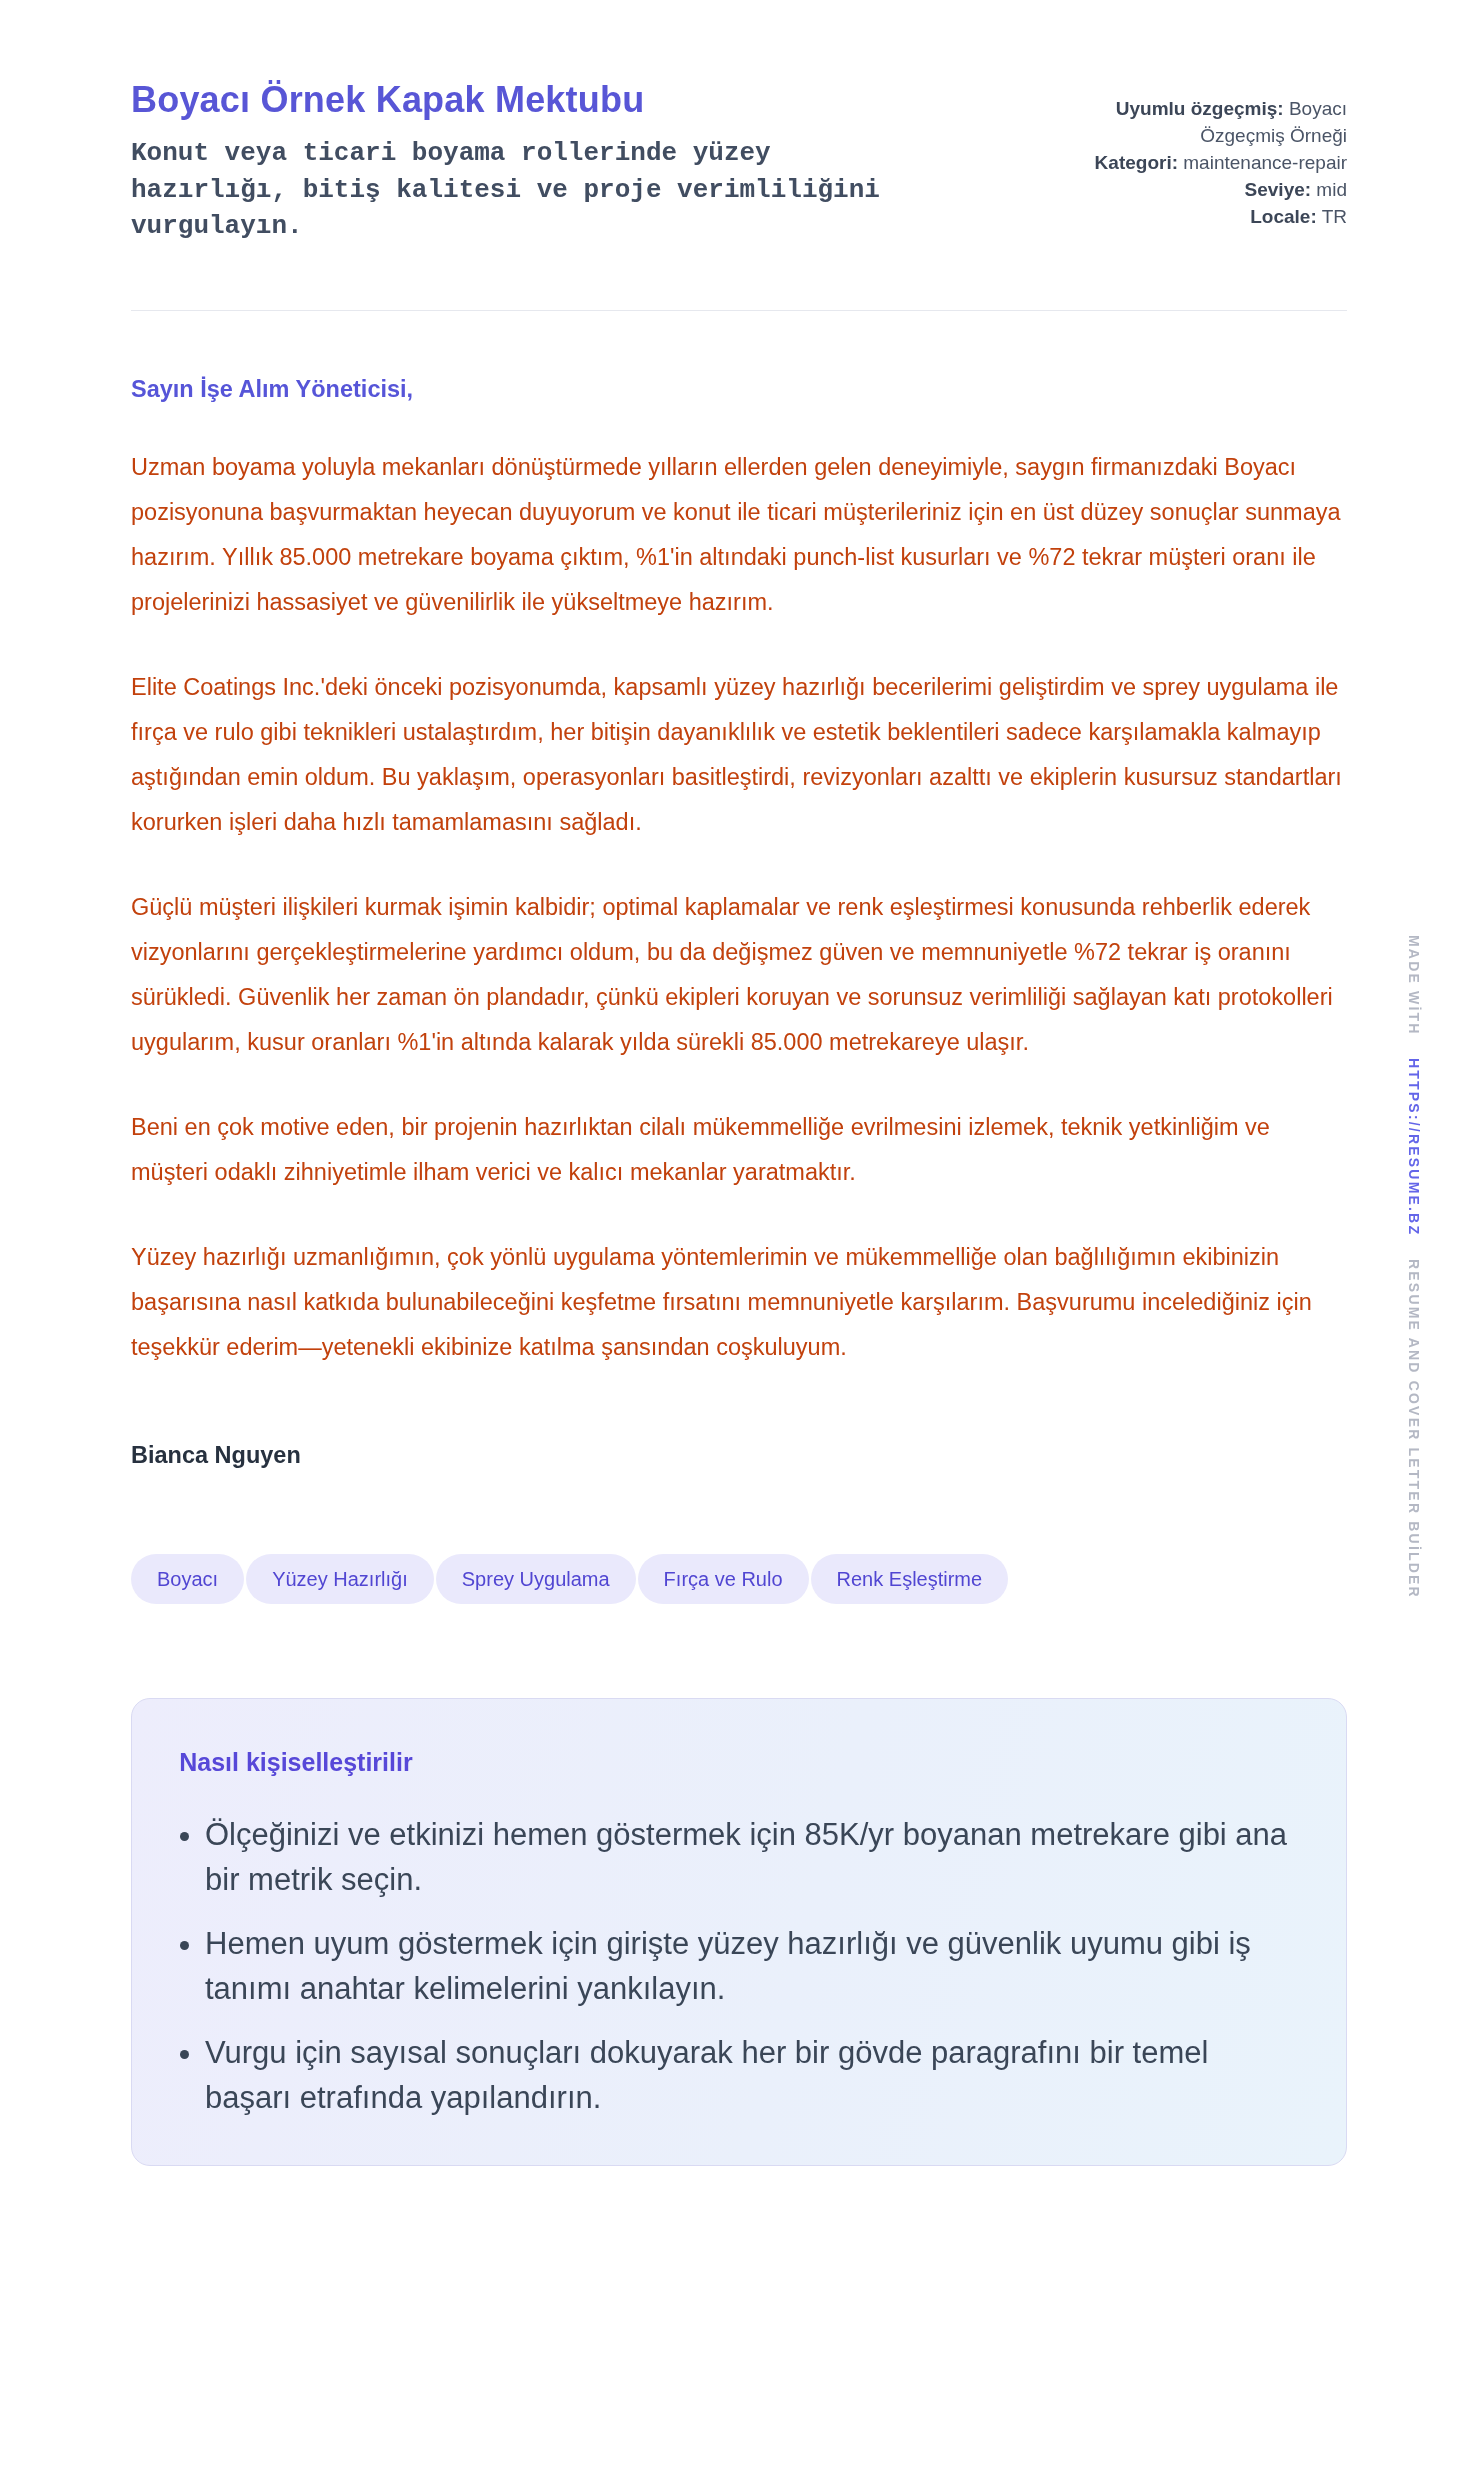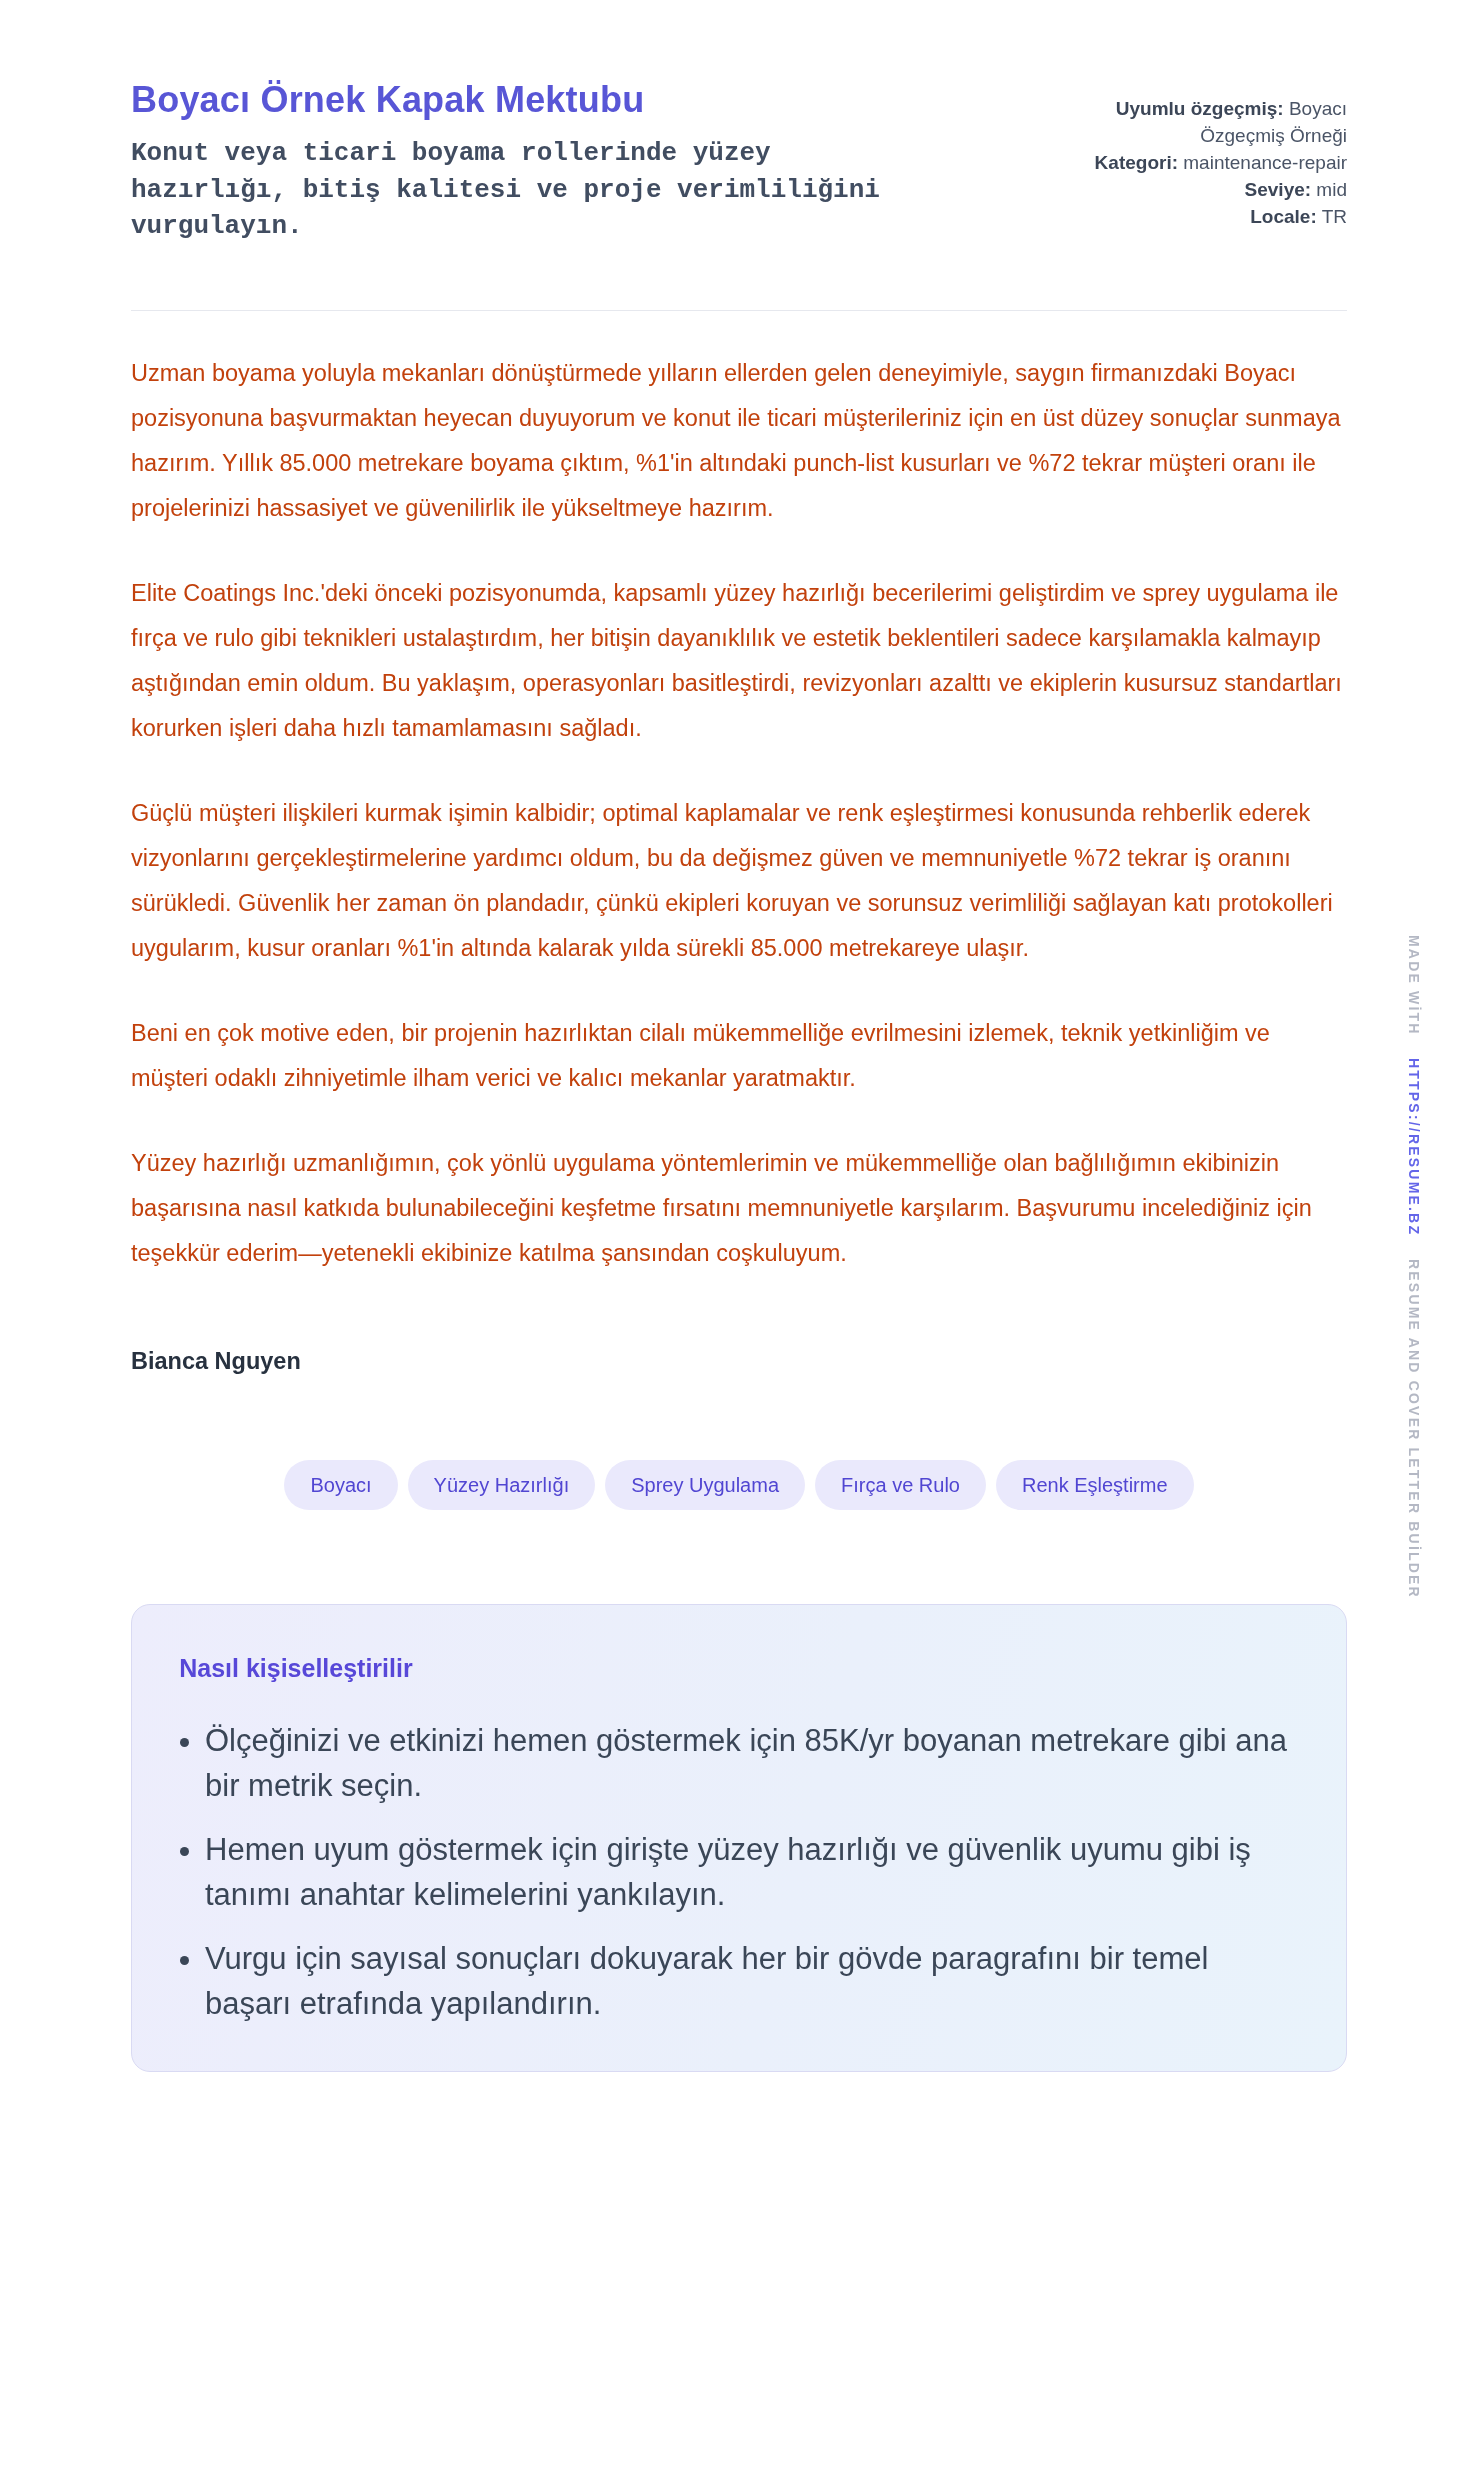--- a/index.html
+++ b/index.html
@@ -31,21 +31,21 @@
   .meta-item b { color: #3c4657; font-weight: 700; }
   .divider { border: 0; border-top: 1.7px solid #e6e8ee; margin: 66px 0 0 0; width: 100%; }
 
   
   .greeting { margin: 63px 0 0 0; font-size: 23.5px; font-weight: 700; color: #5655d8; line-height: 31px; }
   .body-par { font-size: 23.5px; line-height: 45px; color: #c2410c; margin: 40px 0 0 0; }
   .signature-name { margin: 70px 0 0 0; font-size: 23.5px; font-weight: 700; color: #27313f; line-height: 30px; }
   .signature-role { margin: 21px 0 0 0; font-size: 23.5px; color: #3b4759; line-height: 30px; }
 
   
-  .tags { margin-top: 84px; display: flex; gap: 10px; flex-wrap: wrap; justify-content: center; }
+  .tags { margin-top: 84px; display: flex; gap: 2px; flex-wrap: wrap; }
   .tag {
     display: inline-block; background: #eae9fc; color: #5146d2;
     font-size: 20px; line-height: 1; padding: 15px 26px; border-radius: 869px;
   }
 
   
   .tips-card {
     margin-top: 94px;
     border: 0.9px solid #d9daf3; border-radius: 19px;
     padding: 42px 45px 45px 42px;
@@ -83,20 +83,21 @@
       <div class="meta-item"><b>Uyumlu özgeçmiş:</b><span> Boyacı Özgeçmiş Örneği</span></div>
       <div class="meta-item"><b>Kategori:</b><span> maintenance-repair</span></div>
       <div class="meta-item"><b>Seviye:</b><span> mid</span></div>
       <div class="meta-item"><b>Locale:</b><span> TR</span></div>
     </div>
   </div>
 
   <hr class="divider">
 
   <div class="letter">
+    <p class="greeting">Sayın İşe Alım Yöneticisi,</p>
     <p class="body-par">Uzman boyama yoluyla mekanları dönüştürmede yılların ellerden gelen deneyimiyle, saygın firmanızdaki Boyacı pozisyonuna başvurmaktan heyecan duyuyorum ve konut ile ticari müşterileriniz için en üst düzey sonuçlar sunmaya hazırım. Yıllık 85.000 metrekare boyama çıktım, %1'in altındaki punch-list kusurları ve %72 tekrar müşteri oranı ile projelerinizi hassasiyet ve güvenilirlik ile yükseltmeye hazırım.</p>
     <p class="body-par">Elite Coatings Inc.'deki önceki pozisyonumda, kapsamlı yüzey hazırlığı becerilerimi geliştirdim ve sprey uygulama ile fırça ve rulo gibi teknikleri ustalaştırdım, her bitişin dayanıklılık ve estetik beklentileri sadece karşılamakla kalmayıp aştığından emin oldum. Bu yaklaşım, operasyonları basitleştirdi, revizyonları azalttı ve ekiplerin kusursuz standartları korurken işleri daha hızlı tamamlamasını sağladı.</p>
     <p class="body-par">Güçlü müşteri ilişkileri kurmak işimin kalbidir; optimal kaplamalar ve renk eşleştirmesi konusunda rehberlik ederek vizyonlarını gerçekleştirmelerine yardımcı oldum, bu da değişmez güven ve memnuniyetle %72 tekrar iş oranını sürükledi. Güvenlik her zaman ön plandadır, çünkü ekipleri koruyan ve sorunsuz verimliliği sağlayan katı protokolleri uygularım, kusur oranları %1'in altında kalarak yılda sürekli 85.000 metrekareye ulaşır.</p>
     <p class="body-par">Beni en çok motive eden, bir projenin hazırlıktan cilalı mükemmelliğe evrilmesini izlemek, teknik yetkinliğim ve müşteri odaklı zihniyetimle ilham verici ve kalıcı mekanlar yaratmaktır.</p>
     <p class="body-par">Yüzey hazırlığı uzmanlığımın, çok yönlü uygulama yöntemlerimin ve mükemmelliğe olan bağlılığımın ekibinizin başarısına nasıl katkıda bulunabileceğini keşfetme fırsatını memnuniyetle karşılarım. Başvurumu incelediğiniz için teşekkür ederim—yetenekli ekibinize katılma şansından coşkuluyum.</p>
     <p class="signature-name">Bianca Nguyen</p>
   </div>
 
   <div class="tags">
     <span class="tag">Boyacı</span>

